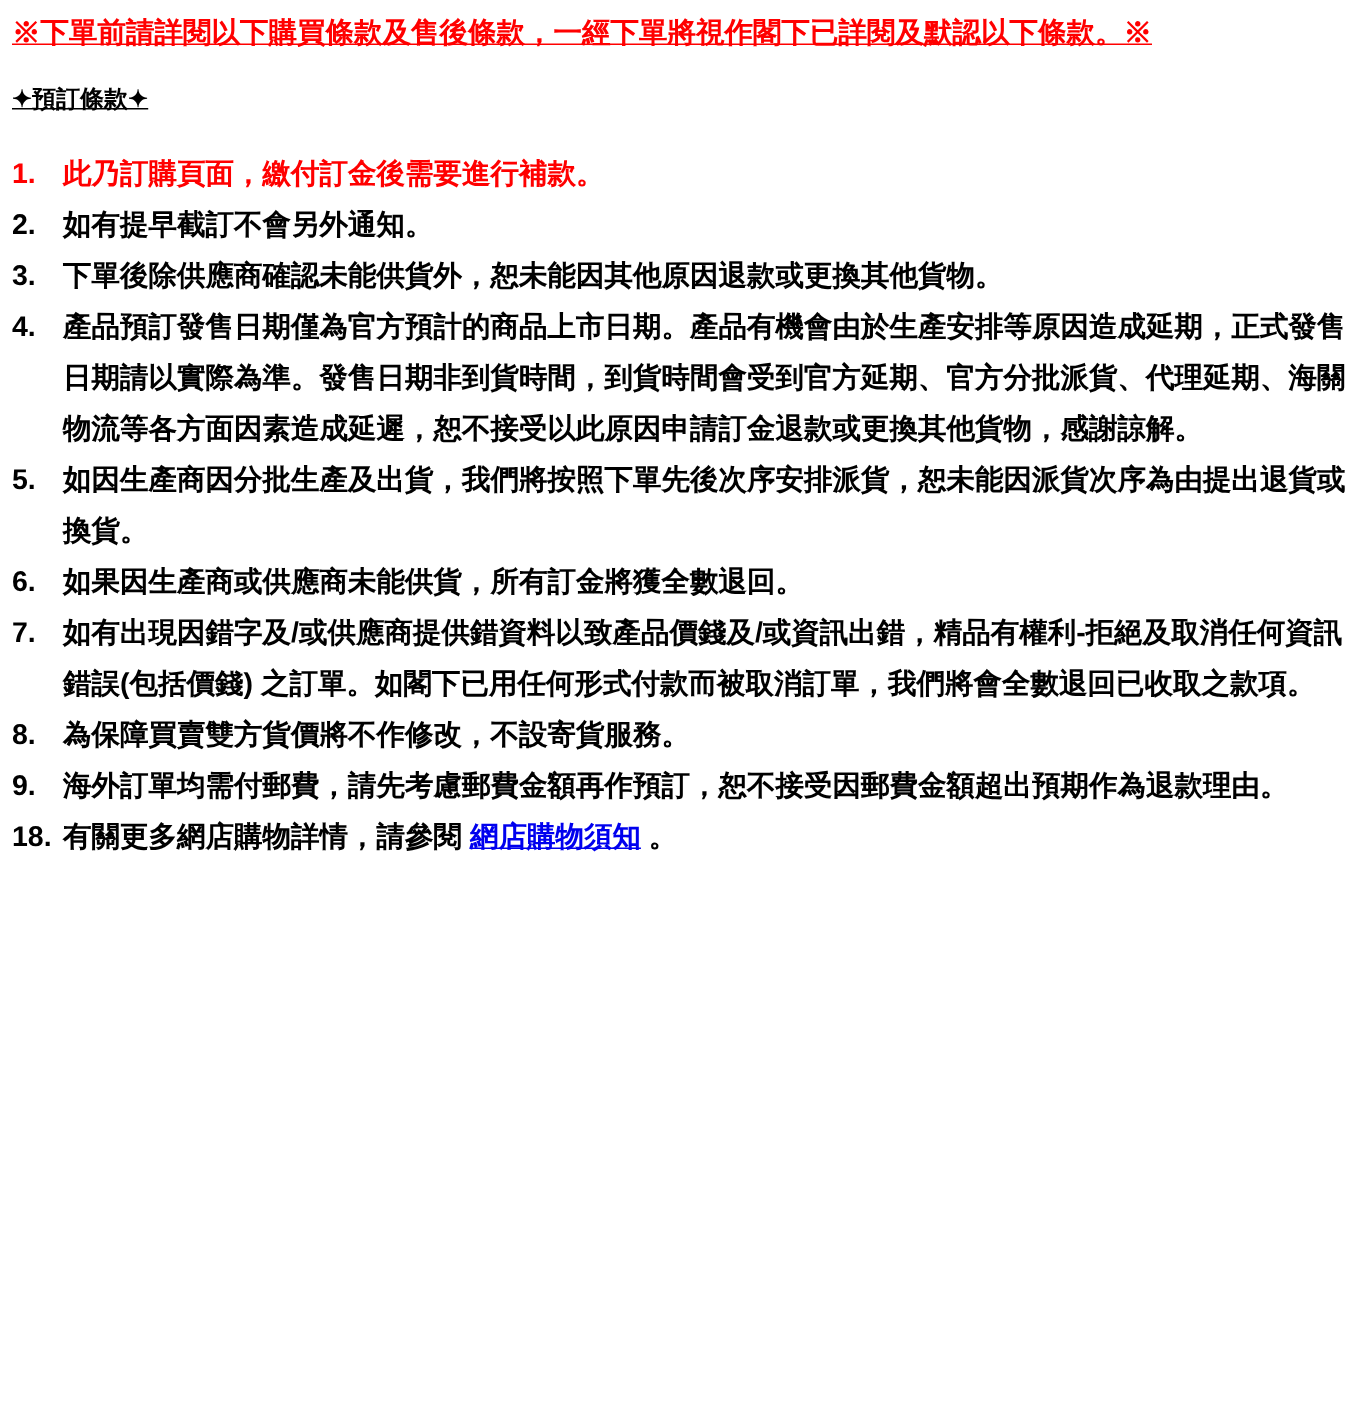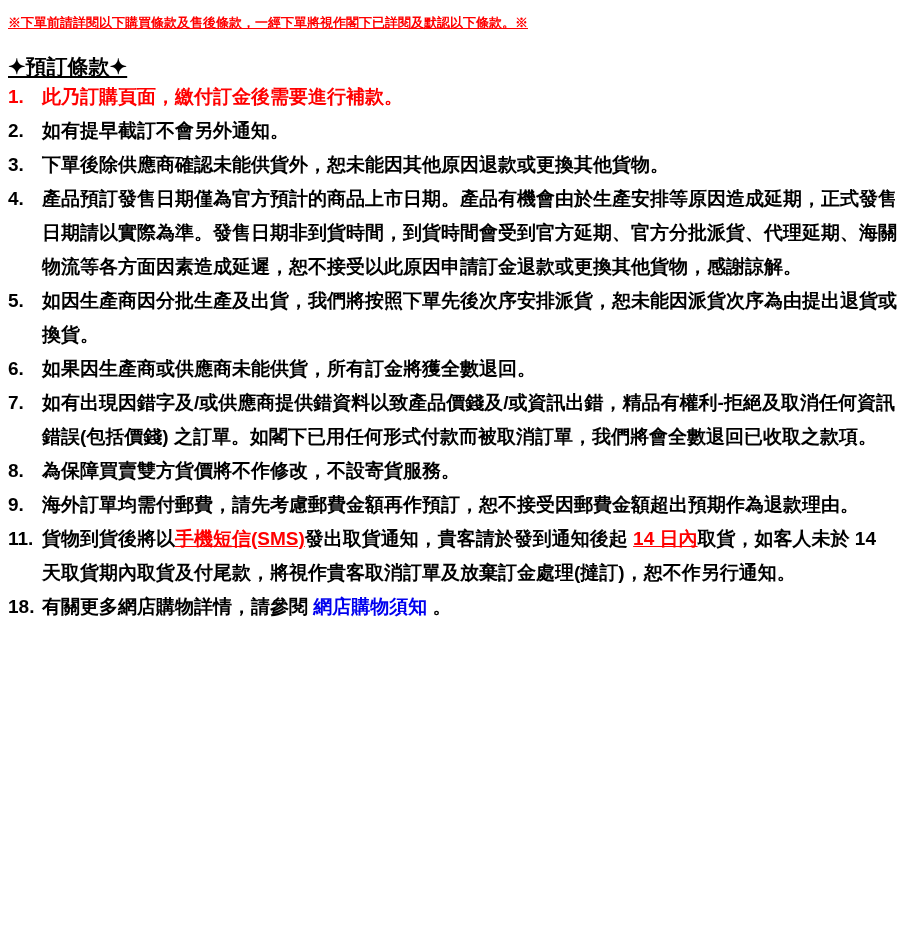--- a/index.html
+++ b/index.html
@@ -9,36 +9,37 @@
     width:913px; min-height:948px;
     font-family:"Liberation Sans", sans-serif;
     font-weight:700;
     color:#000;
     font-size:19px;
   }
   .page { padding:8px 12px 10px 8px; }
   .notice {
     color:var(--red);
     text-decoration:underline;
-    font-size:13px;
+    font-size:19px;
     line-height:30px;
     margin-bottom:16px;
   }
   .section-title {
-    font-size:21px;
+    font-size:16px;
     text-decoration:underline;
     line-height:26px;
+    margin-bottom:20px;
   }
   .terms { }
   .term { display:flex; align-items:flex-start; line-height:34px; }
   .term .num { flex:none; min-width:34px; }
   .term .body { flex:1; padding-right:4px; }
   .red { color:var(--red); }
   .red-u { color:var(--red); text-decoration:underline; }
-  .link { color:var(--link_blue); cursor:pointer; }
+  .link { color:var(--link_blue); text-decoration:underline; cursor:pointer; }
 </style>
 </head>
 <body>
 
 <div class="page">
 
   <div class="notice">※下單前請詳閱以下購買條款及售後條款，一經下單將視作閣下已詳閱及默認以下條款。※</div>
 
   <div class="section-title">✦預訂條款✦</div>
 
@@ -83,24 +84,20 @@
       <span class="num">8.</span>
       <div class="body"><span>為保障買賣雙方貨價將不作修改，不設寄貨服務。</span></div>
     </div>
 
     <div class="term">
       <span class="num">9.</span>
       <div class="body"><span>海外訂單均需付郵費，請先考慮郵費金額再作預訂，恕不接受因郵費金額超出預期作為退款理由。</span></div>
     </div>
 
 
-    <div class="term">
-      <span class="num">11.</span>
-      <div class="body"><span>貨物到貨後將以</span><span class="red-u">手機短信(SMS)</span><span>發出取貨通知，貴客請於發到通知後起 </span><span class="red-u">14 日內</span><span>取貨，如客人未於 14 天取貨期內取貨及付尾款，將視作貴客取消訂單及放棄訂金處理(撻訂)，恕不作另行通知。</span></div>
-    </div>
 
 
     <div class="term">
       <span class="num">18.</span>
       <div class="body"><span>有關更多網店購物詳情，請參閱 </span><a class="link">網店購物須知</a><span> 。</span></div>
     </div>
 
   </div>
 </div>
 

